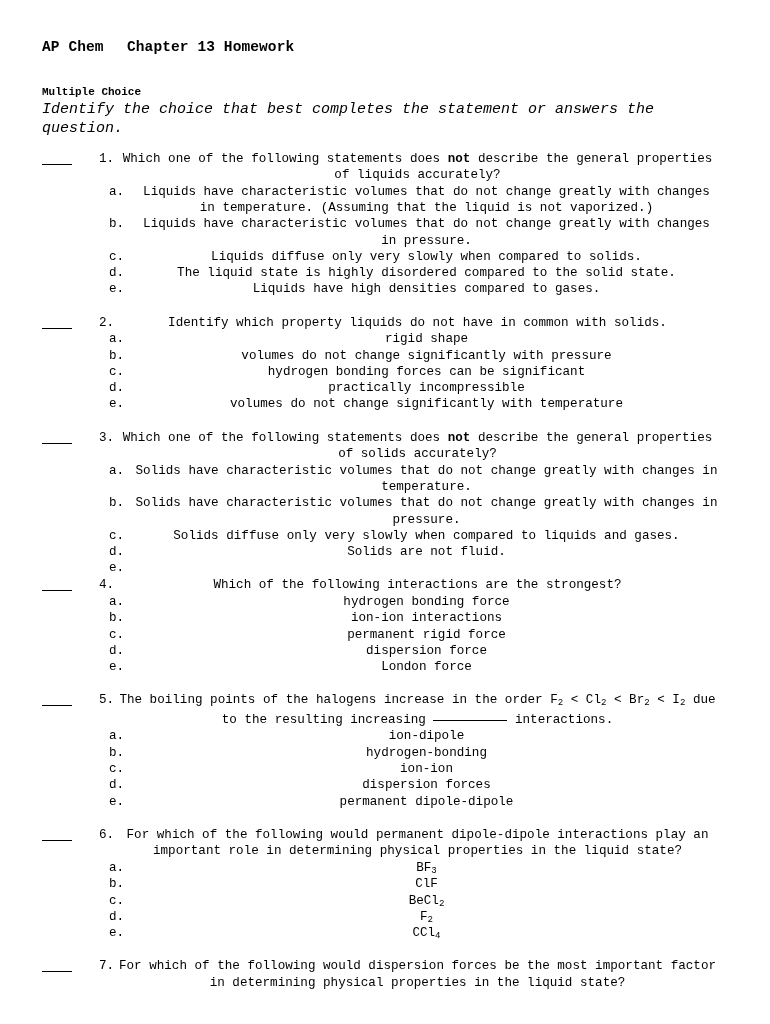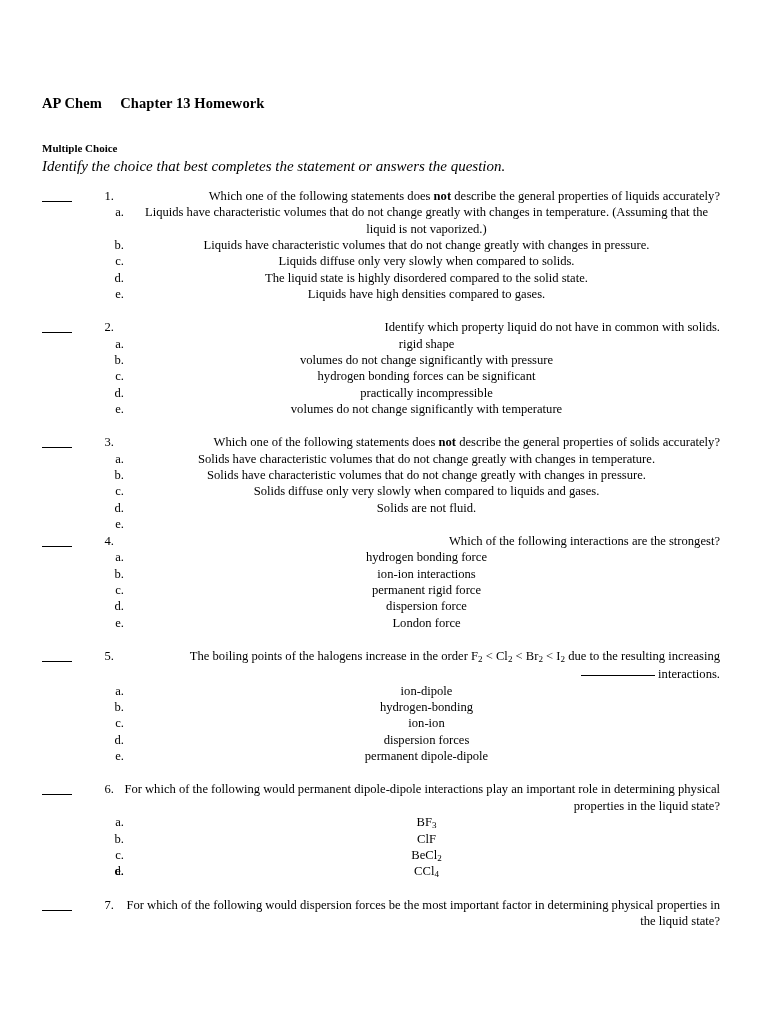--- a/index.html
+++ b/index.html
@@ -14,21 +14,22 @@
     color: #000000;
     -webkit-font-smoothing: antialiased;
   }
   .page {
     position: relative;
     width: 770px;
     height: 1024px;
     background: #ffffff;
     overflow: hidden;
     box-sizing: border-box;
-    padding: 95px 50px 0 42px;
+    padding: 39px 50px 0 42px;
+    font-family: Liberation Mono, monospace;
   }
 
   
   .doc-title {
     font-size: 14.5px;
     font-weight: bold;
     letter-spacing: 0.1px;
     margin: 0 0 30px 0;
     line-height: 1.2;
     white-space: pre;
@@ -71,21 +72,21 @@
     width: 24px;
     text-align: right;
     font-size: 12.6px;
     line-height: 16.5px;
   }
   .q-text {
     margin: 0;
     padding-left: 73px;
     font-size: 12.6px;
     line-height: 16.5px;
-    text-align: right;
+    text-align: center;
   }
 
   .options {
     list-style: none;
     margin: 0;
     padding: 0;
   }
   .option {
     position: relative;
     padding-left: 91px;
@@ -155,21 +156,21 @@
           <li class="option">
             <span class="opt-letter">e.</span>
             <span class="opt-text">Liquids have high densities compared to gases.</span>
           </li>
         </ul>
       </div>
       <div class="question">
         <div class="q-head">
           <span class="answer-blank"></span>
           <span class="q-number">2.</span>
-          <p class="q-text">Identify which property liquid do not have in common with solids.</p>
+          <p class="q-text">Identify which property liquids do not have in common with solids.</p>
         </div>
         <ul class="options">
           <li class="option">
             <span class="opt-letter">a.</span>
             <span class="opt-text">rigid shape</span>
           </li>
           <li class="option">
             <span class="opt-letter">b.</span>
             <span class="opt-text">volumes do not change significantly with pressure</span>
           </li>
@@ -287,20 +288,21 @@
           <li class="option">
             <span class="opt-letter">b.</span>
             <span class="opt-text">ClF</span>
           </li>
           <li class="option">
             <span class="opt-letter">c.</span>
             <span class="opt-text">BeCl<sub>2</sub></span>
           </li>
           <li class="option">
             <span class="opt-letter">d.</span>
+            <span class="opt-text">F<sub>2</sub></span>
           </li>
           <li class="option">
             <span class="opt-letter">e.</span>
             <span class="opt-text">CCl<sub>4</sub></span>
           </li>
         </ul>
       </div>
       <div class="question">
         <div class="q-head">
           <span class="answer-blank"></span>

